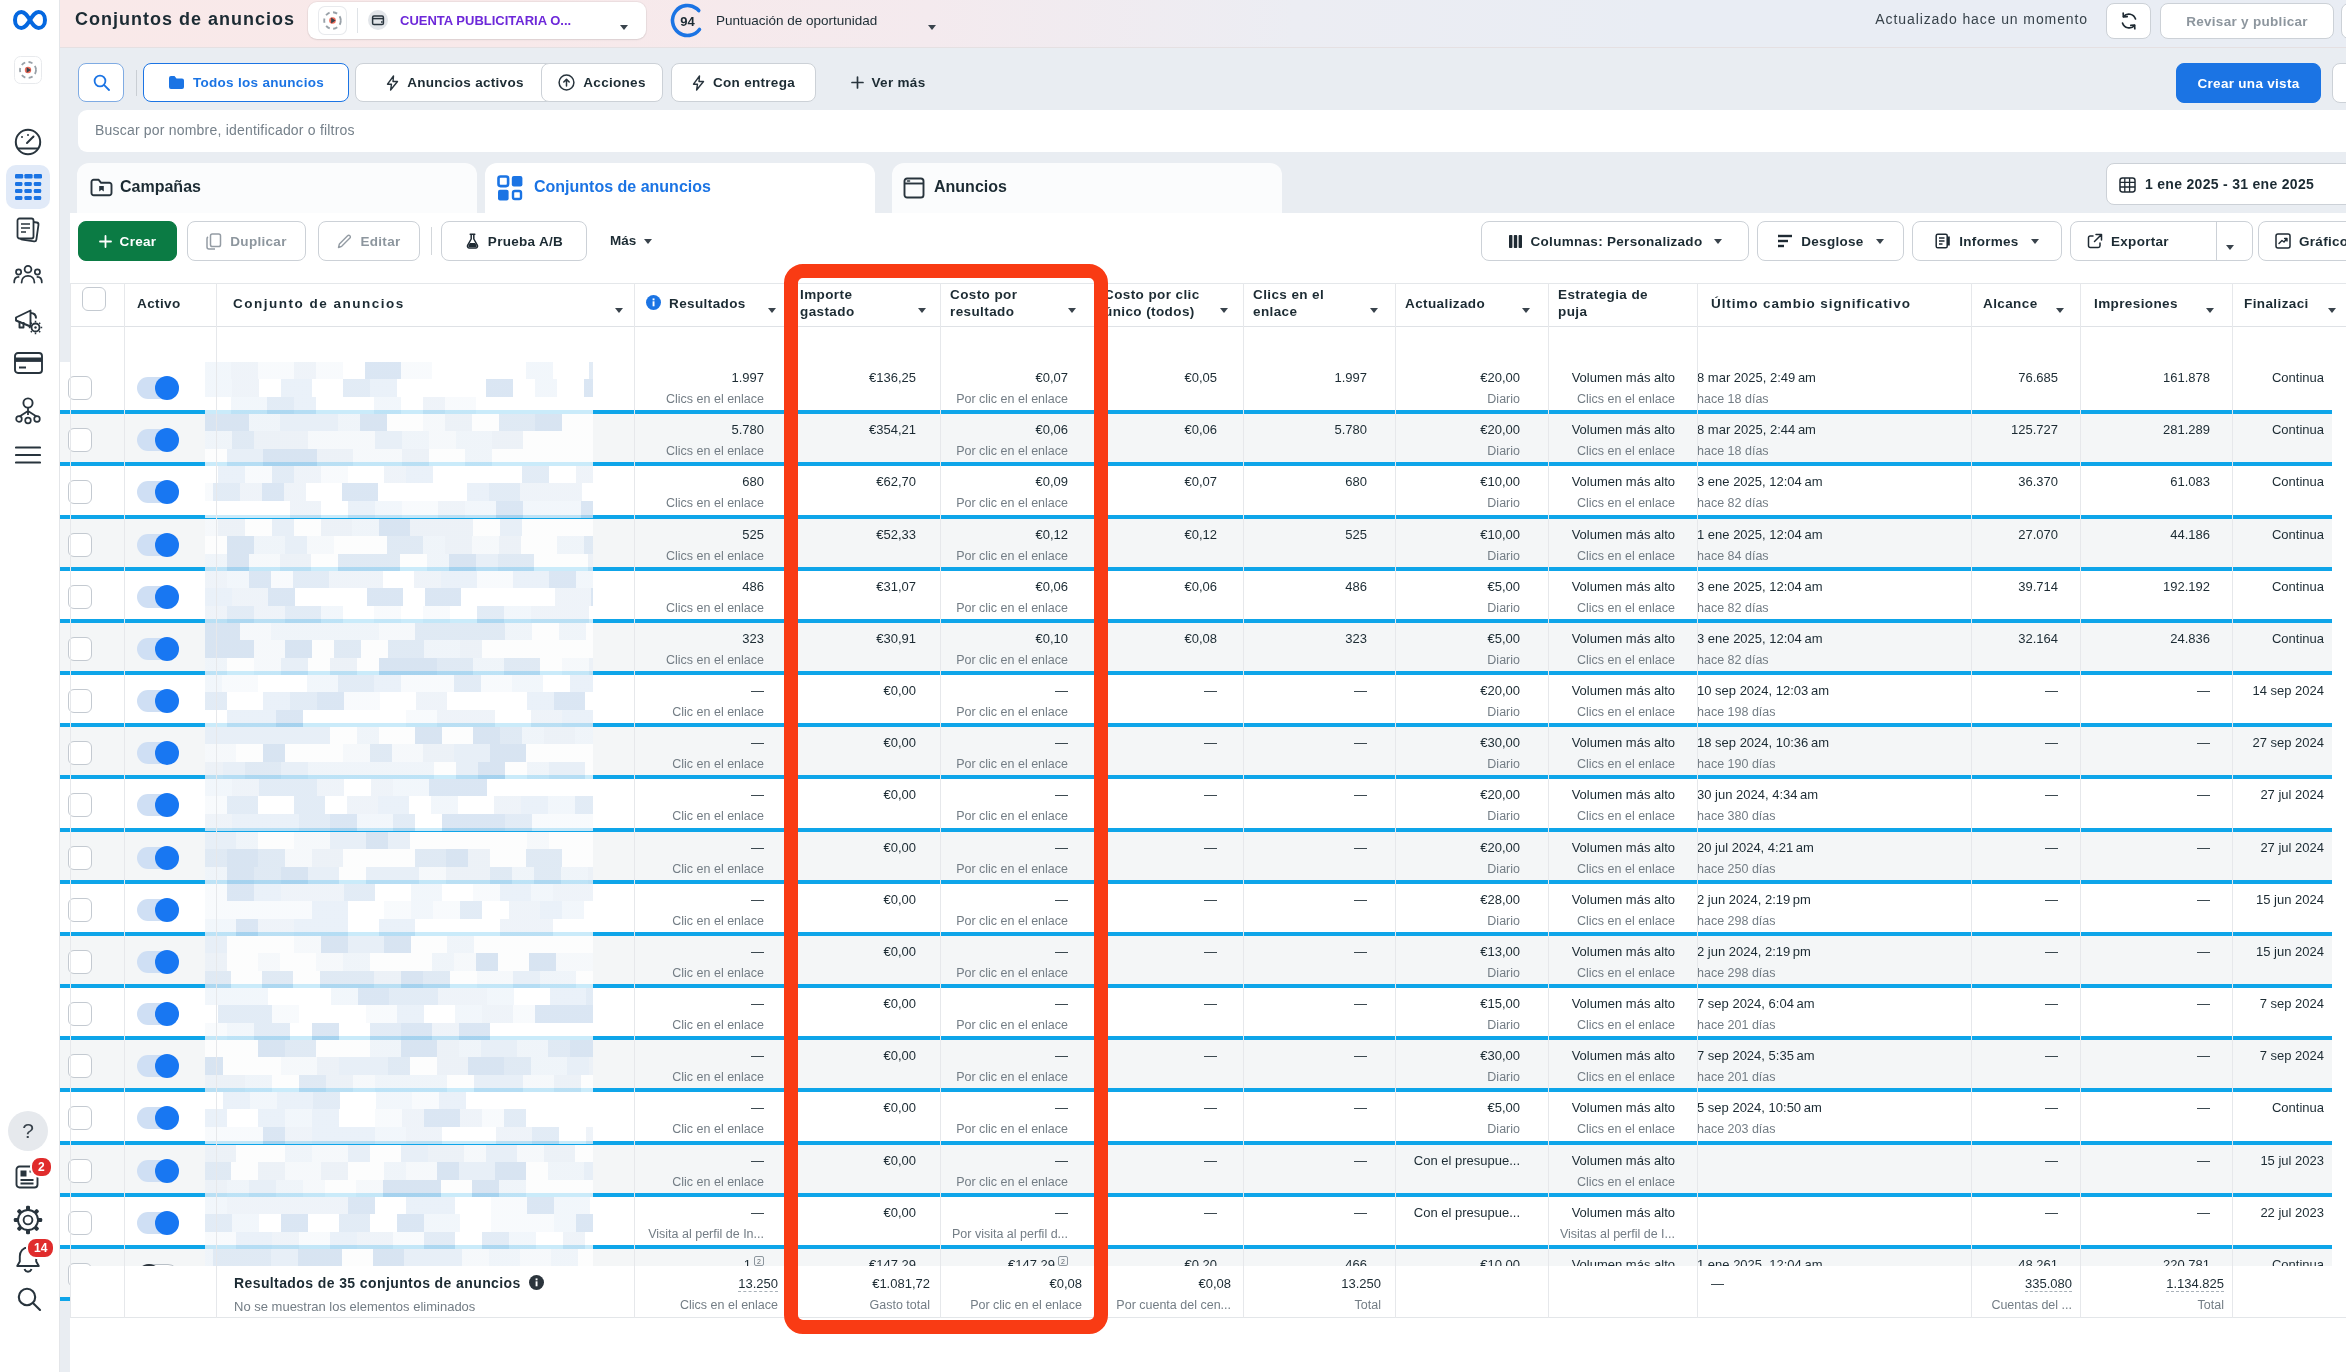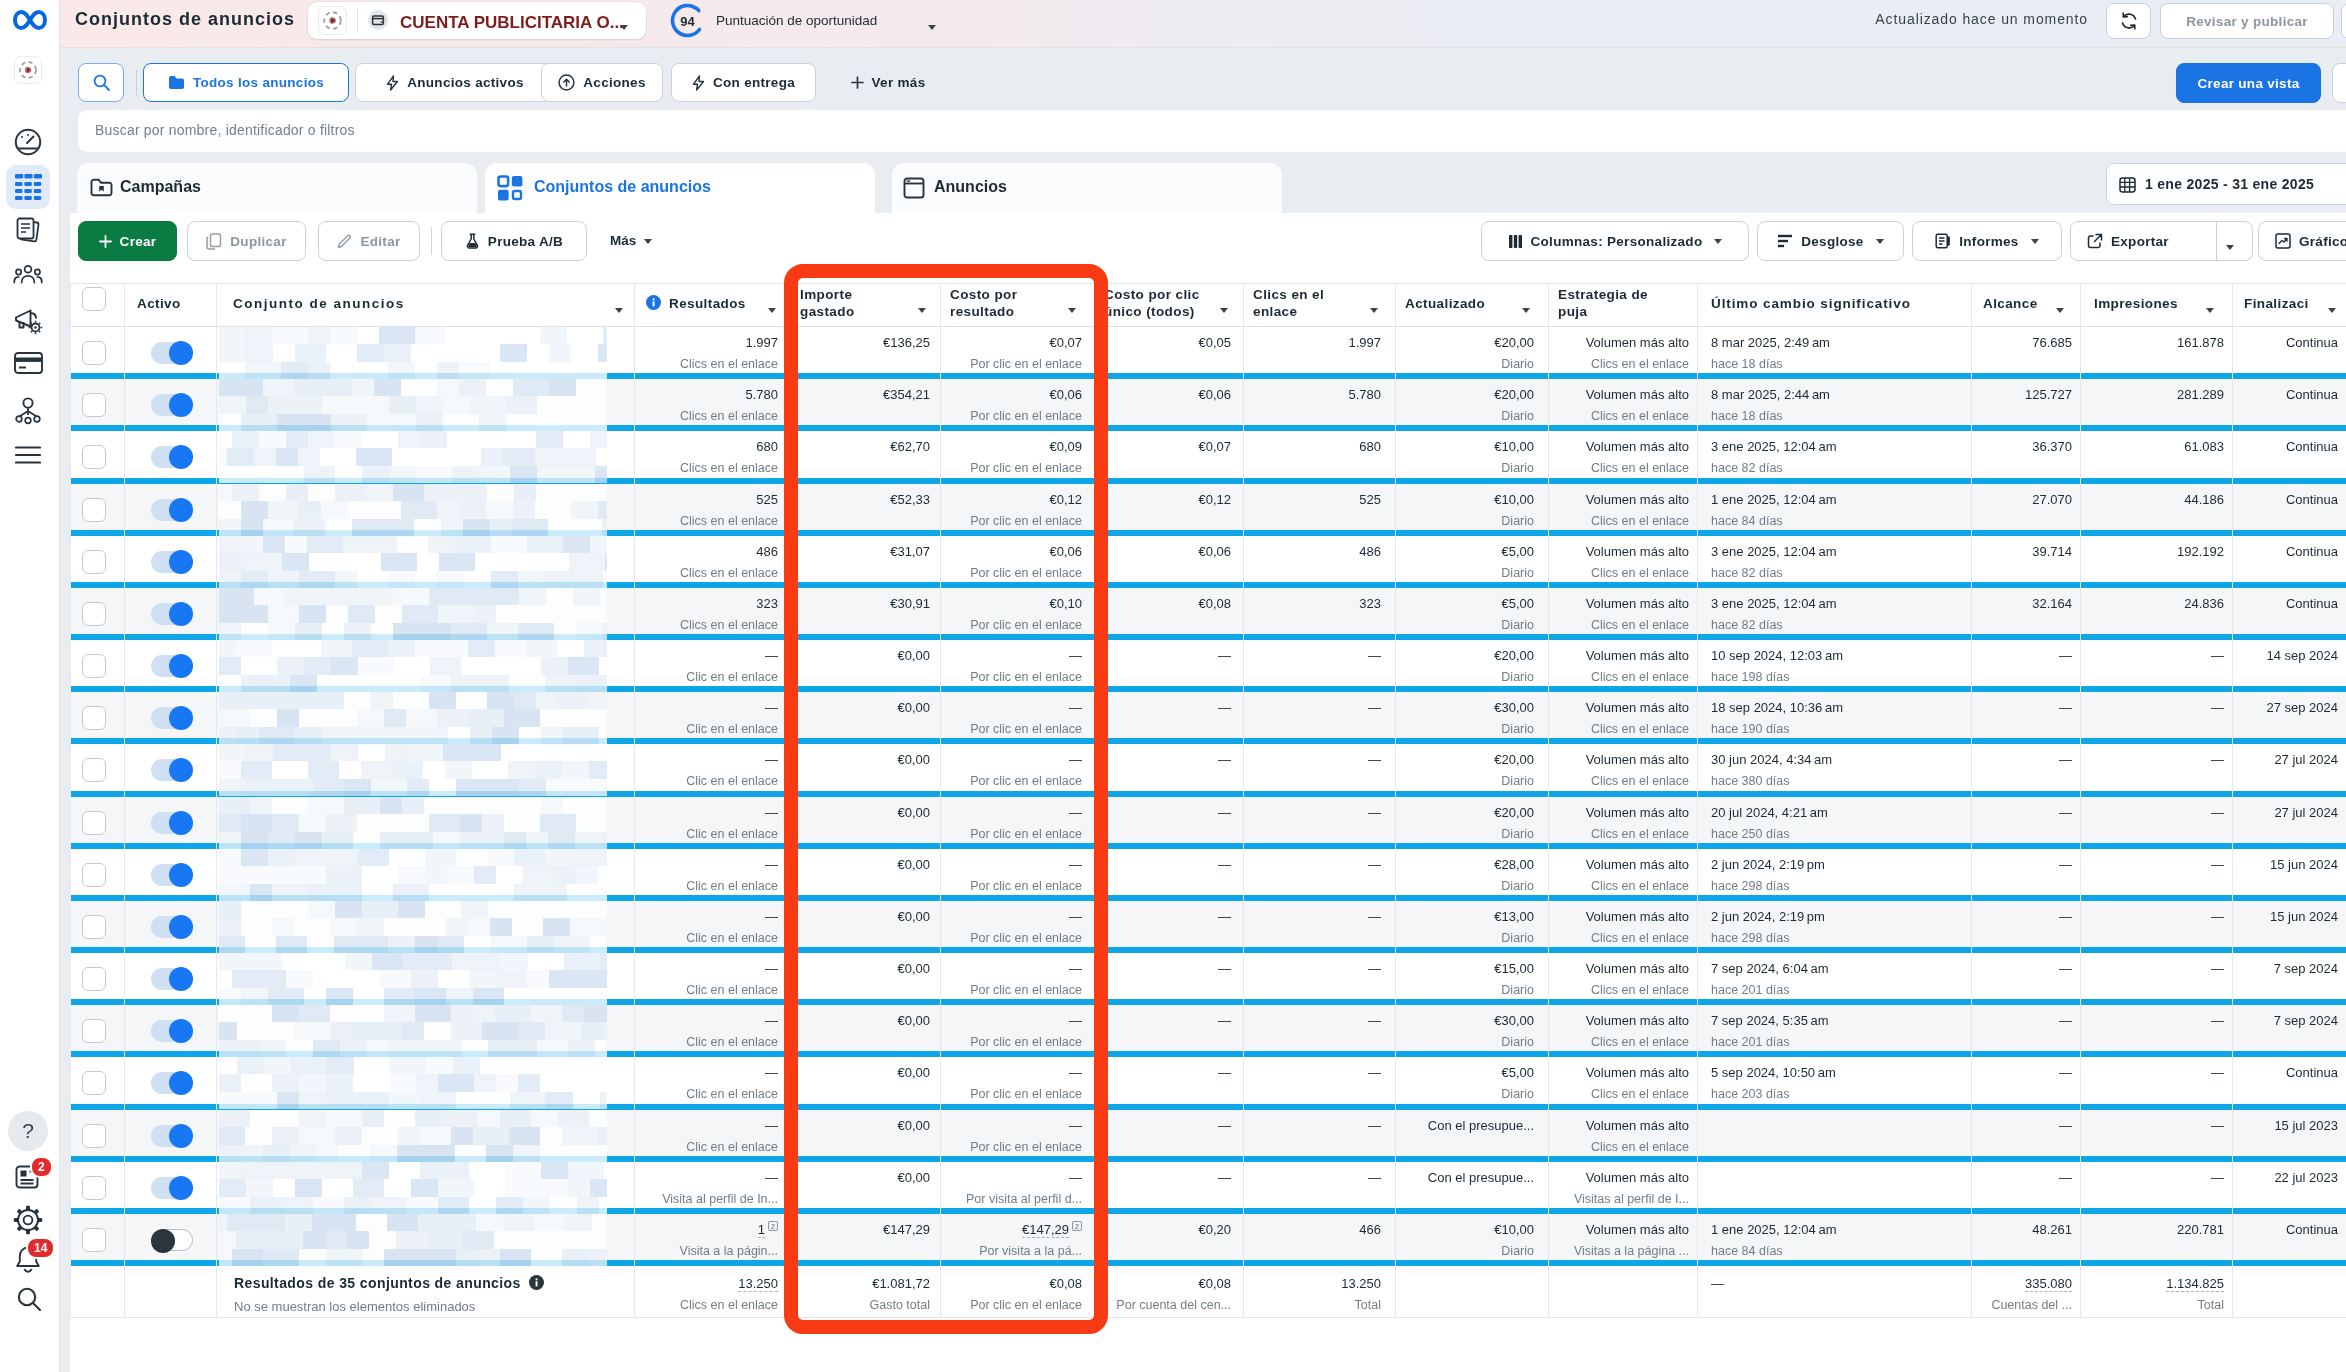--- a/index.html
+++ b/index.html
@@ -1,19 +1,19 @@
 <!DOCTYPE html>
 <html><head><meta charset="utf-8">
 <style>
 * { margin:0; padding:0; box-sizing:border-box; }
 html,body { width:2346px; height:1372px; overflow:hidden; }
 body { font-family:"Liberation Sans", sans-serif; color:#1c2b33; background:#e9edf2; position:relative; }
 .abs { position:absolute; }
 .badge { position:absolute; background:#e02c2c; color:#fff; font-size:12px; font-weight:bold; border-radius:10px; padding:2px 6px; line-height:14px; border:2px solid #fff; }
-.row { position:absolute; left:70px; width:2276px; background:#fff; border-bottom:6px solid #0ea5e9; }
+.row { position:absolute; left:56px; width:2276px; background:#fff; border-bottom:4px solid #0ea5e9;margin-top:35px; }
 .row.r-alt { background:#f4f6f7; }
 .v { position:absolute; top:7px; font-size:13px; line-height:17px; color:#1c2b33; white-space:nowrap; }
 .s { position:absolute; top:30px; font-size:12.5px; line-height:15px; color:#737d85; white-space:nowrap; }
 .vb { position:absolute; top:283px; width:1px; height:1035px; background:#e6e8eb; }
 .cb { position:absolute; width:24px; height:24px; border:1.5px solid #c4cad1; border-radius:6px; background:#fff; }
 .tg { position:absolute; width:42px; height:22px; border-radius:11px; background:#cfdff4; }
 .tg .tk { position:absolute; right:0px; top:-1px; width:24px; height:24px; border-radius:50%; background:#1877f2; }
 .tg.off { background:#fff; border:1px solid #b9c0c7; }
 .tg.off .tk { left:-1px; right:auto; top:-1px; width:24px; height:24px; background:#2c353d; }
 .hd { position:absolute; font-size:13.5px; font-weight:bold; color:#1c2b33; white-space:nowrap; line-height:17px; letter-spacing:0.4px; }
@@ -34,21 +34,21 @@
       <circle cx="14" cy="14" r="3.2" fill="#f26d5b"></circle>
       <path d="M12.7 11.2 L12.7 16.8 L17 14 Z" fill="#39434c"></path>
     </svg></div>
 <div class="abs" style="left:357px;top:8px;width:1px;height:25px;background:#dfe3e7"></div>
 <div style="position:absolute;left:368px;top:10px;"><svg width="20" height="20" viewBox="0 0 20 20" style="">
       <circle cx="10" cy="10" r="10" fill="#e2e5e9"></circle>
       <rect x="4.6" y="6" width="10.8" height="8.6" rx="1.4" fill="none" stroke="#28343d" stroke-width="1.5"></rect>
       <path d="M4.6 8.6 H15.4" stroke="#28343d" stroke-width="1.5"></path>
       <path d="M13 12 h1.6" stroke="#28343d" stroke-width="1.3"></path>
     </svg></div>
-<div class="abs" style="left:400px;top:13px;font-size:17px;font-weight:bold;color:#7f1d1d">CUENTA PUBLICITARIA O...</div>
+<div class="abs" style="left:400px;top:13px;font-size:13px;font-weight:bold;color:#6d28d9">CUENTA PUBLICITARIA O...</div>
 <div class="abs" style="left:620px;top:18px"><span class="ct"></span></div>
 <svg class="abs" style="left:669px;top:2px" width="37" height="37" viewBox="0 0 37 37">
     <circle cx="18.5" cy="18.5" r="15" fill="none" stroke="#1b74e4" stroke-width="3.6" stroke-dasharray="73.3 21" stroke-linecap="round" transform="rotate(37 18.5 18.5)"></circle>
     <text x="18.5" y="23.5" font-family="Liberation Sans, sans-serif" font-size="13px" font-weight="bold" fill="#1c2b33" text-anchor="middle">94</text>
   </svg>
 <div class="abs" style="left:716px;top:13px;font-size:13.5px;color:#1c2b33">Puntuación de oportunidad</div>
 <div class="abs" style="left:928px;top:18px"><span class="ct"></span></div>
 <div class="abs" style="right:258px;top:11px;font-size:14px;letter-spacing:0.9px;color:#38434b">Actualizado hace un momento</div>
 <div class="btn" style="left:2106px;top:3px;width:45px;height:36px">
     <svg width="18" height="18" viewBox="0 0 18 18" style="">

